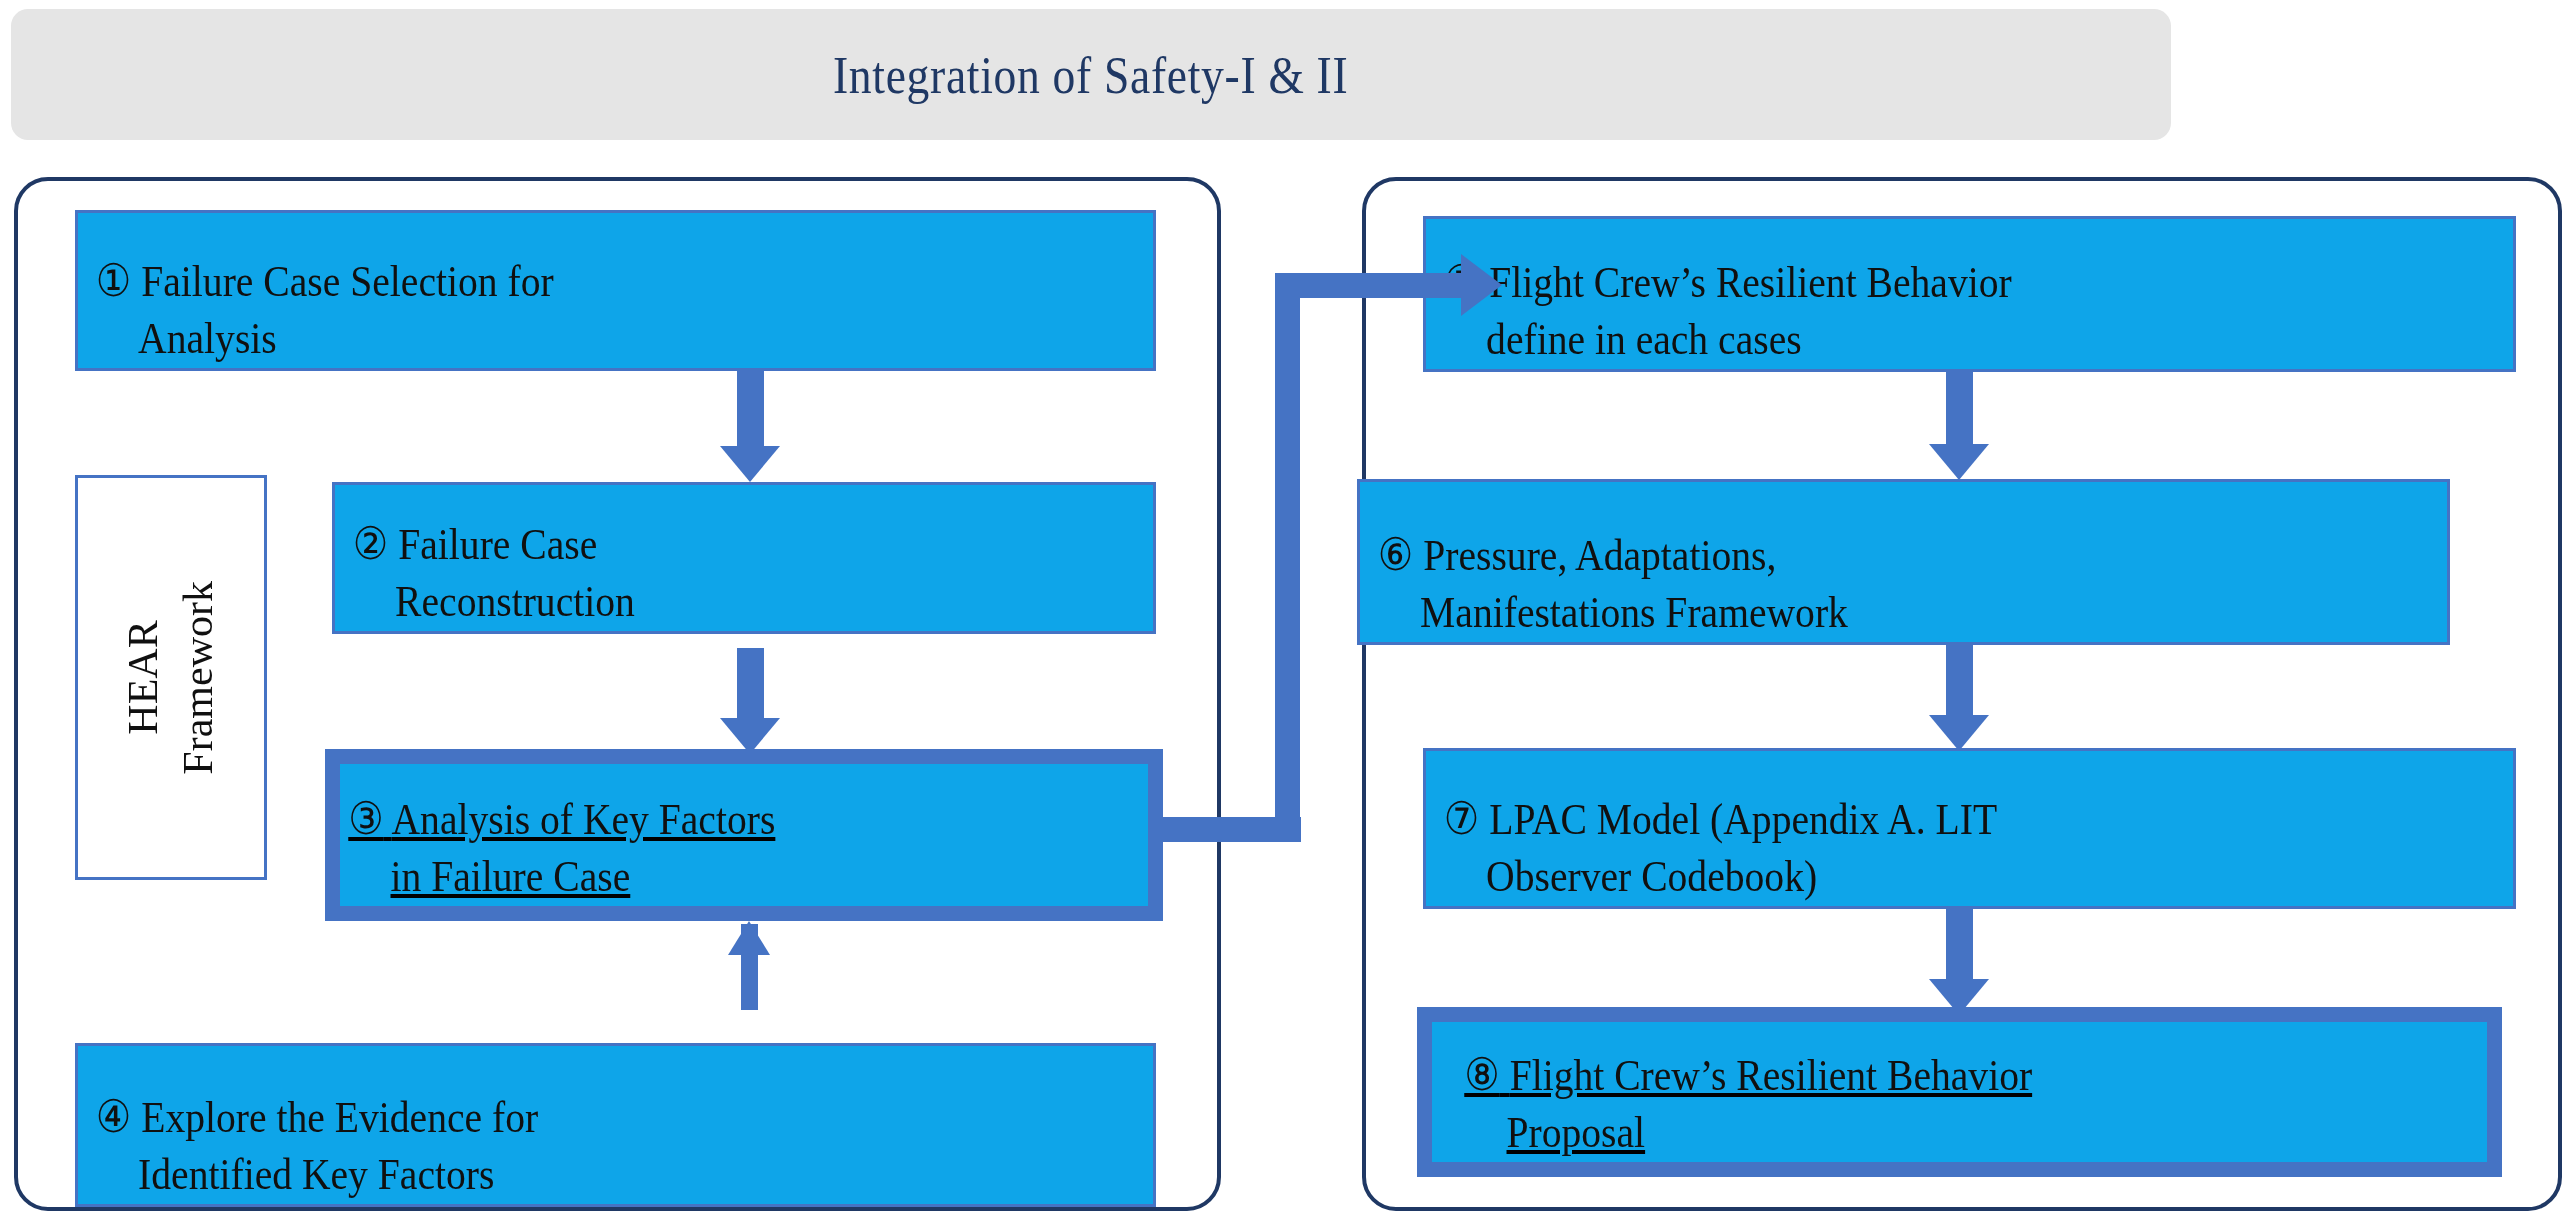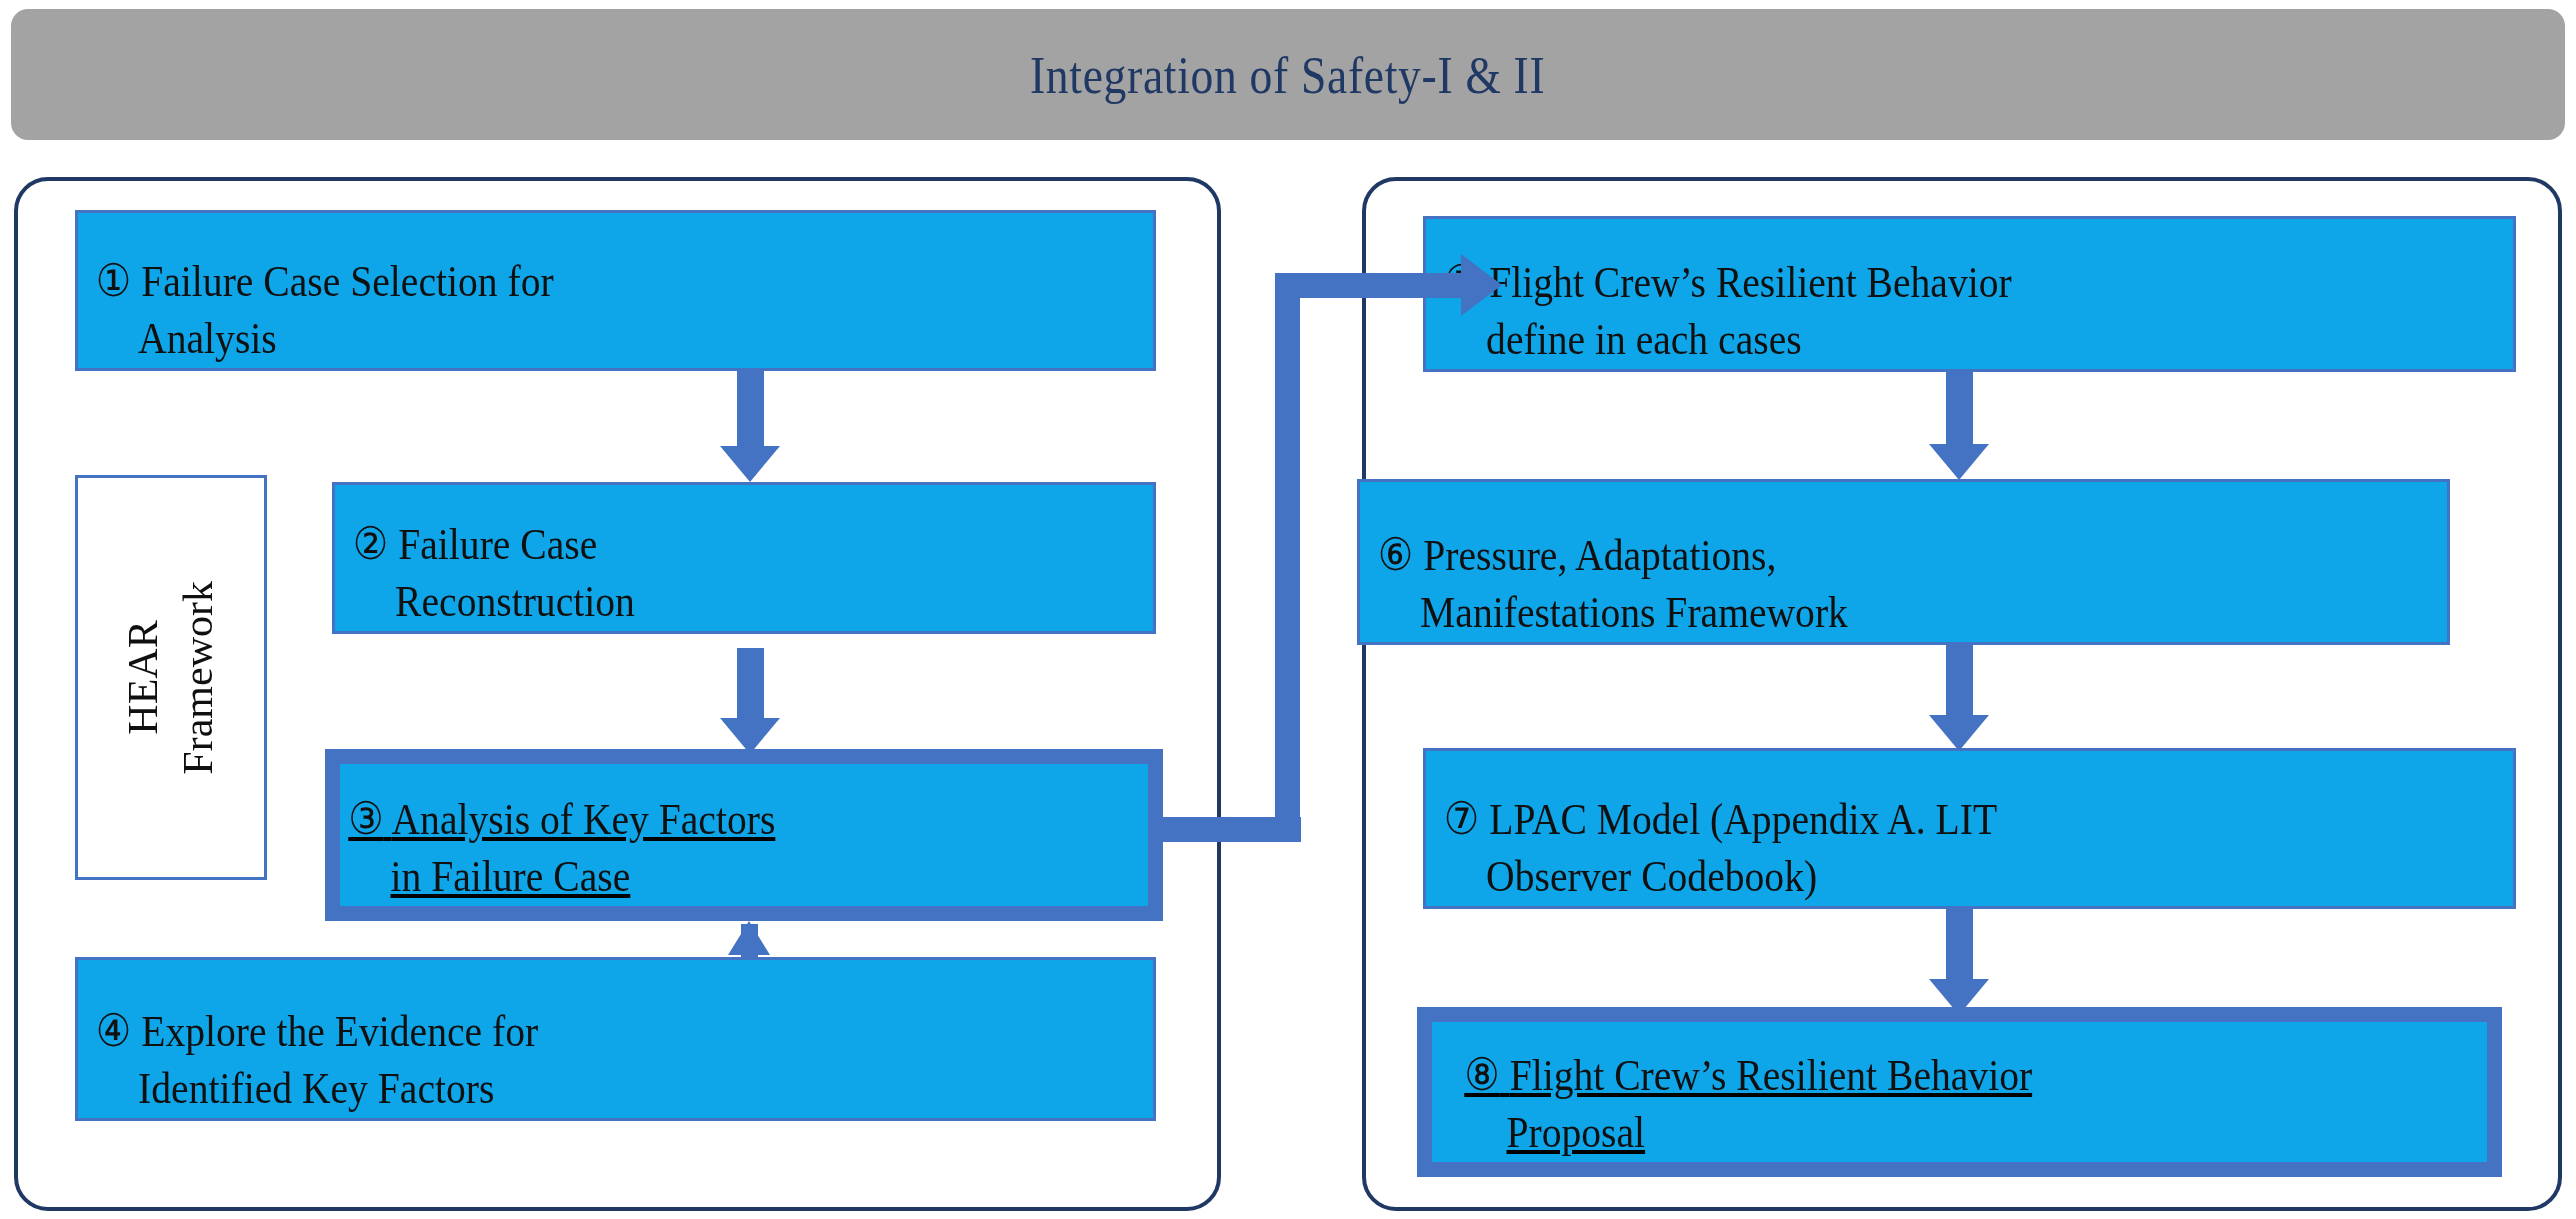--- a/index.html
+++ b/index.html
@@ -18,23 +18,23 @@
     width: 2576px;
     height: 1220px;
     background: #ffffff;
   }
 
   
   .header-banner {
     position: absolute;
     left: 11px;
     top: 9.4px;
-    width: 2554px;
+    width: 2160px;
     height: 131px;
-    background: #a3a3a3;
+    background: #e5e5e5;
     border-radius: 17px;
     display: flex;
     align-items: center;
     justify-content: center;
   }
   .header-title {
     font-family: "Liberation Serif", "DejaVu Serif", serif;
     font-size: 53px;
     color: #1F3864;
     letter-spacing: 0.8px;
@@ -168,21 +168,21 @@
   <div class="arrow-shaft" style="left:737px; top:648px; width:26.6px; height:81px;"></div>
   <div class="arrow-head-down" style="left:720px; top:718px;"></div>
 
   <div class="node thick" id="node-3" style="left:325px; top:749px; width:838px; height:172px;">
     <div class="node-text"><span><span>③</span> <span>Analysis of Key Factors</span></span><span class="l2">in Failure Case</span></div>
   </div>
 
   <div class="arrow-shaft" style="left:741px; top:924px; width:17px; height:86px;"></div>
   <div class="arrow-head-up" style="left:728px; top:921px;"></div>
 
-  <div class="node" id="node-4" style="left:75px; top:957px; width:1081px; height:164px;">
+  <div class="node" id="node-4" style="left:75px; top:1043px; width:1081px; height:164px;">
     <div class="node-text"><span><span>④</span> <span>Explore the Evidence for</span></span><span class="l2">Identified Key Factors</span></div>
   </div>
 
   <div class="panel" id="panel-right"></div>
 
   <div class="connector-seg" style="left:1163px; top:817px; width:138px; height:25px;"></div>
   <div class="connector-seg" style="left:1275px; top:273px; width:25px; height:569px;"></div>
   <div class="connector-seg" style="left:1275px; top:273px; width:196px; height:25px;"></div>
   <div class="arrow-head-right" style="left:1461px; top:254px;"></div>
 

